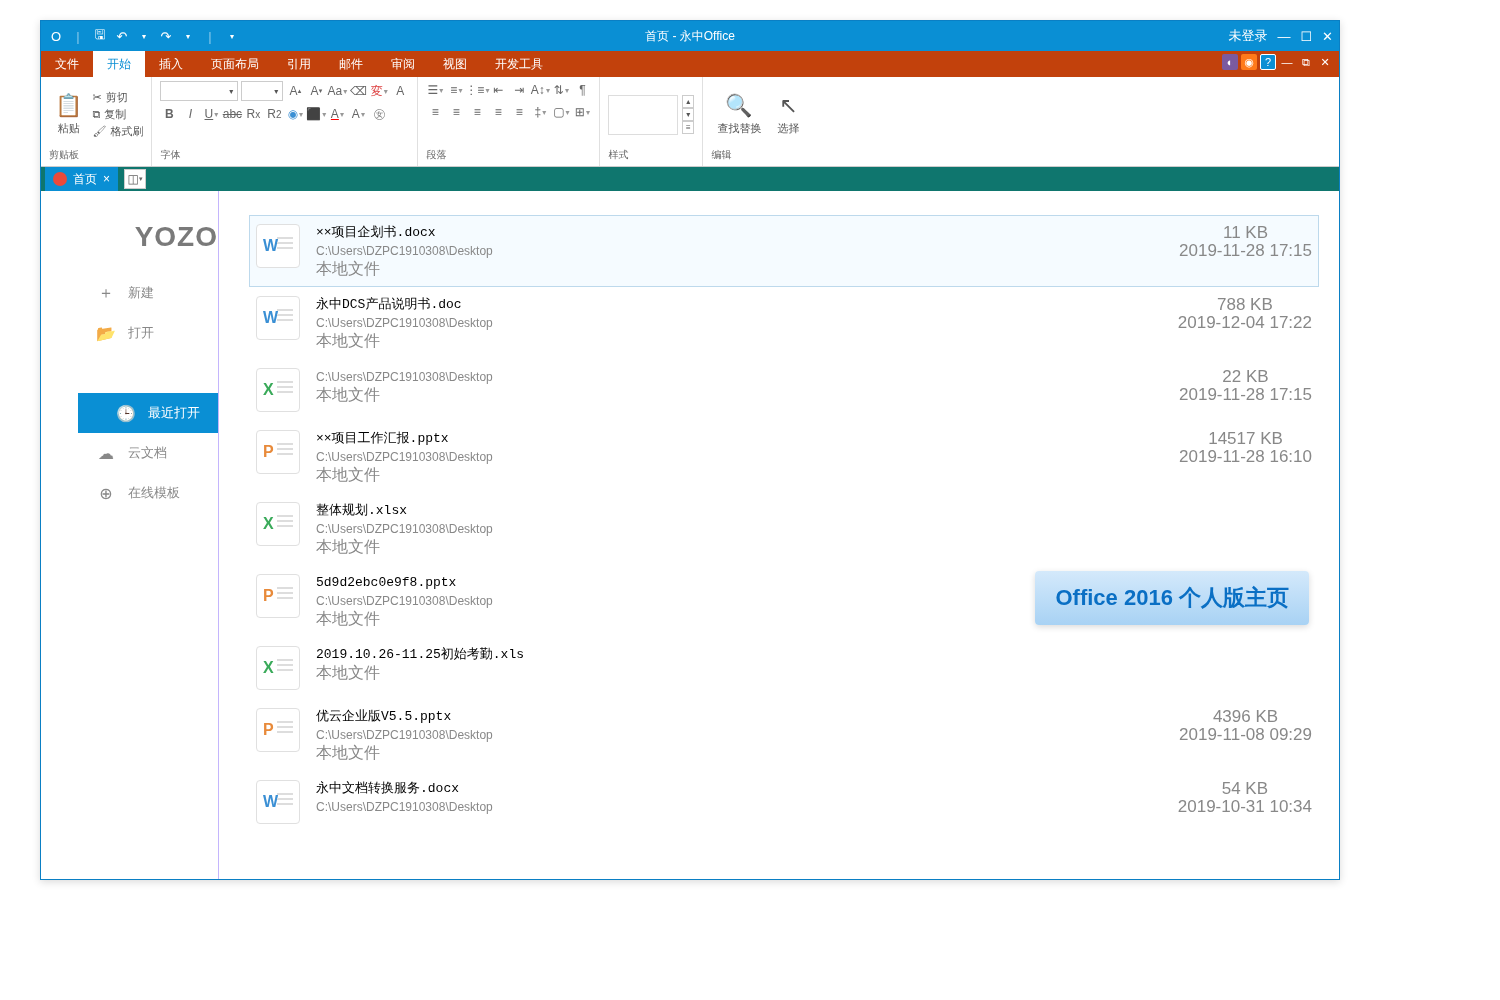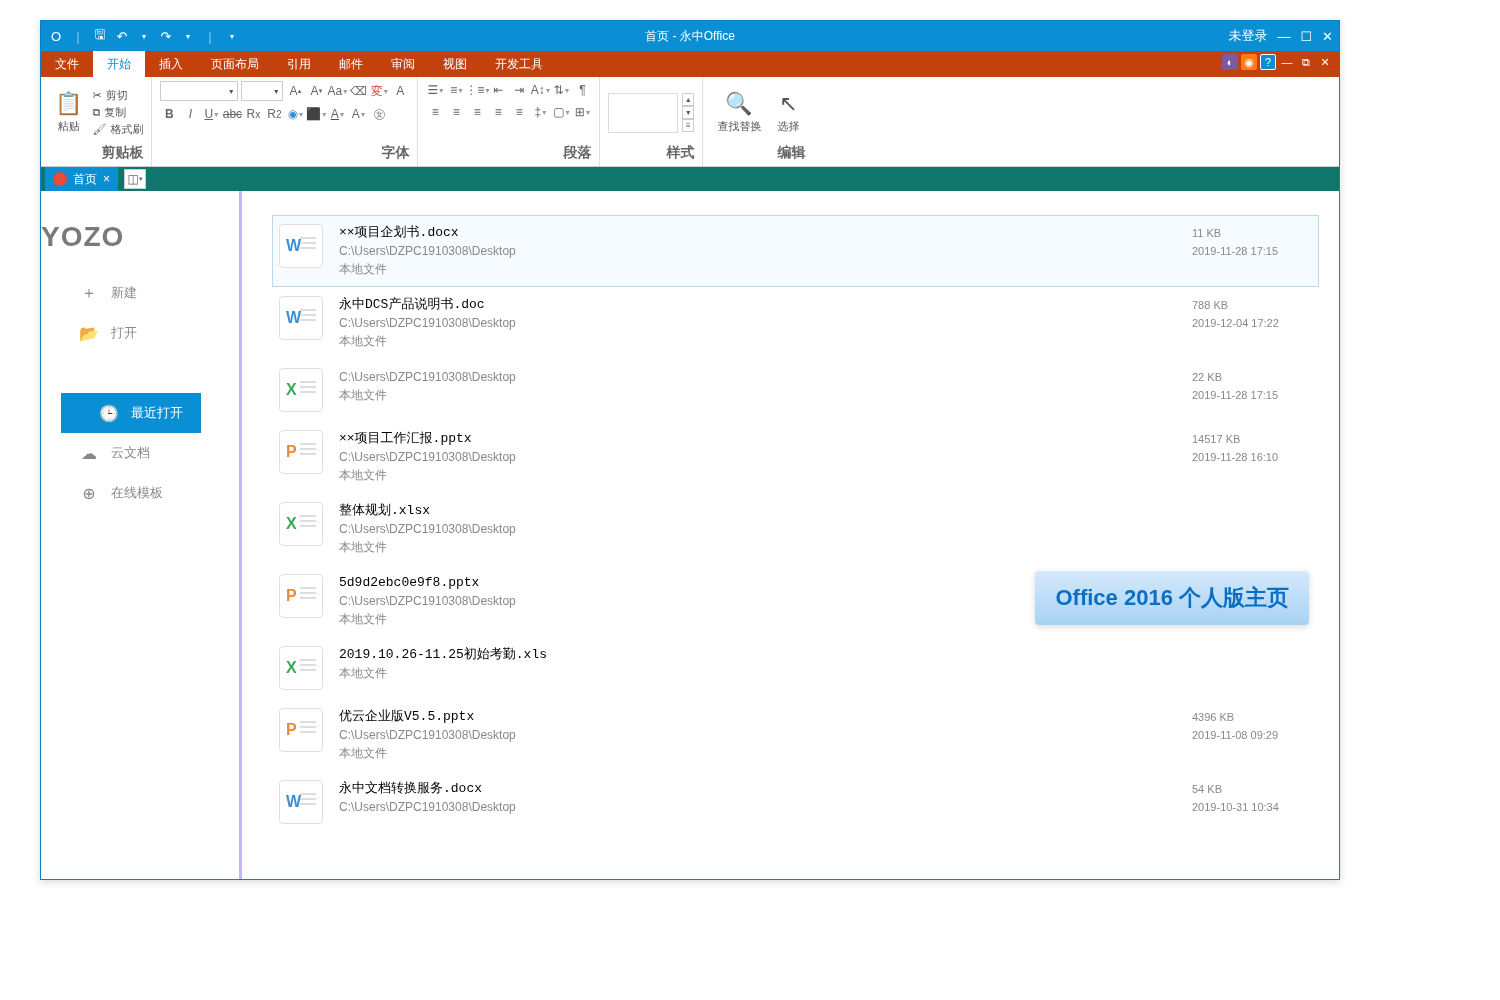--- a/index.html
+++ b/index.html
@@ -17,41 +17,41 @@
 .tab { padding: 5px 14px; cursor: pointer; }
 .tab.active { background: #fff; color: #0a8fd4; }
 .tabs .tabextras { position: absolute; right: 6px; top: 3px; display: flex; gap: 3px; align-items: center; }
 .tabs .tabextras span { width: 16px; height: 16px; display: inline-flex; align-items: center; justify-content: center; font-size: 11px; border-radius: 2px; }
 .te1 { background: #7a5aa0; }
 .te2 { background: #ff7a1a; }
 .te3 { background: #0a8fd4; border: 1px solid #fff; color: #fff; }
 
 .ribbon { height: 90px; border-bottom: 1px solid #ccc; display: flex; font-size: 11px; color: #555; }
 .rgroup { border-right: 1px solid #e0e0e0; padding: 4px 8px; display: flex; flex-direction: column; justify-content: space-between; }
-.rlabel { text-align: right; font-size: 14px; color: #666; font-weight: bold; }
+.rlabel { text-align: left; font-size: 10px; color: #666; }
 .rbody { flex: 1; display: flex; align-items: center; gap: 4px; }
 .bigbtn { display: flex; flex-direction: column; align-items: center; justify-content: center; gap: 2px; padding: 2px 6px; }
 .bigbtn .bicon { font-size: 22px; }
 .smallrow { display: flex; flex-direction: column; gap: 2px; }
 .smallbtn { display: flex; align-items: center; gap: 4px; font-size: 11px; }
 .fontbox { width: 78px; height: 20px; border: 1px solid #ccc; display: inline-flex; align-items: center; padding: 0 4px; }
 .iconbtn { width: 18px; height: 18px; display: inline-flex; align-items: center; justify-content: center; font-size: 12px; color: #666; }
 .iconbtn.dd::after { content: "▾"; font-size: 8px; margin-left: 1px; color: #999; }
 .stylebox { width: 70px; height: 40px; border: 1px solid #ddd; }
 .styledd { display: flex; flex-direction: column; }
 .styledd span { width: 12px; height: 13px; border: 1px solid #ccc; font-size: 8px; text-align: center; line-height: 11px; }
 
 .doctabs { background: #0f766e; height: 24px; display: flex; align-items: center; padding-left: 4px; gap: 4px; }
 .doctab { background: #0a8fd4; color: #fff; height: 24px; display: flex; align-items: center; padding: 0 8px; font-size: 12px; gap: 6px; }
 .doctab .dticon { width: 14px; height: 14px; background: #ea4a3b; border-radius: 50%; }
 .doctab .close { font-size: 12px; }
 .newdoc { background: #fff; width: 22px; height: 20px; display: flex; align-items: center; justify-content: center; font-size: 12px; color: #666; border: 1px solid #ccc; margin-left: 2px; }
 
 .content { flex: 1; display: flex; background: #fff; overflow: hidden; }
-.sidebar { width: 201px; background: #fff; border-right: 3px solid #c4b5fd; display: flex; flex-direction: column; align-items: flex-start; }
+.sidebar { width: 178px; background: #fff; border-right: 1px solid #c4b5fd; display: flex; flex-direction: column; align-items: flex-end; }
 .logo { text-align: center; padding: 30px 0 20px; font-size: 28px; font-weight: bold; color: #7a7a7a; letter-spacing: 1px; }
 .sb-item { display: flex; align-items: center; gap: 12px; padding: 10px 18px 10px 38px; font-size: 13px; color: #888; cursor: pointer; }
 .sb-item .sicon { width: 20px; height: 20px; display: flex; align-items: center; justify-content: center; font-size: 16px; }
 .sb-item.active { background: #0a8fd4; color: #fff; margin-left: 20px; }
 .sb-item.active .sicon { color: #fff; }
 
 .main { flex: 1; overflow: auto; padding: 24px 20px 24px 30px; position: relative; }
 .main::-webkit-scrollbar { width: 16px; }
 .main::-webkit-scrollbar-thumb { background: #c8c8c8; }
 .main::-webkit-scrollbar-track { background: #f0f0f0; }
@@ -60,22 +60,22 @@
 .ficon { width: 44px; height: 44px; border: 1px solid #e0e0e0; border-radius: 4px; display: flex; align-items: center; justify-content: center; font-size: 16px; font-weight: bold; background: #fff; flex-shrink: 0; position: relative; }
 .ficon.w { color: #3a8fd4; }
 .ficon.x { color: #3aaa5a; }
 .ficon.p { color: #e88a3a; }
 .ficon .lines { position: absolute; right: 6px; top: 12px; width: 16px; }
 .ficon .lines div { height: 2px; background: #ddd; margin-bottom: 3px; }
 .ficon .letter { position: absolute; left: 6px; }
 .finfo { flex: 1; font-size: 13px; color: #555; line-height: 18px; }
 .finfo .fname { color: #000000; font-family: Liberation Mono, monospace; }
 .finfo .fpath { color: #888; font-size: 12px; }
-.finfo .ftype { color: #888; font-size: 12px; }
-.fmeta { text-align: left; font-size: 11px; color: #888; line-height: 18px; min-width: 120px; }
+.finfo .ftype { color: #888; font-size: 16px; }
+.fmeta { text-align: center; font-size: 17px; color: #888; line-height: 18px; min-width: 120px; }
 
 .badge { position: absolute; right: 30px; top: 380px; background: linear-gradient(#d4e9fb, #a8d2f4); color: #0a6fc4; font-size: 22px; font-weight: bold; padding: 12px 20px; border-radius: 4px; box-shadow: 0 2px 6px rgba(0,0,0,0.15); text-align: right; }
 </style>
 </head>
 <body>
 
 <div class="window">
 
   <div class="titlebar">
     <div class="qat">

